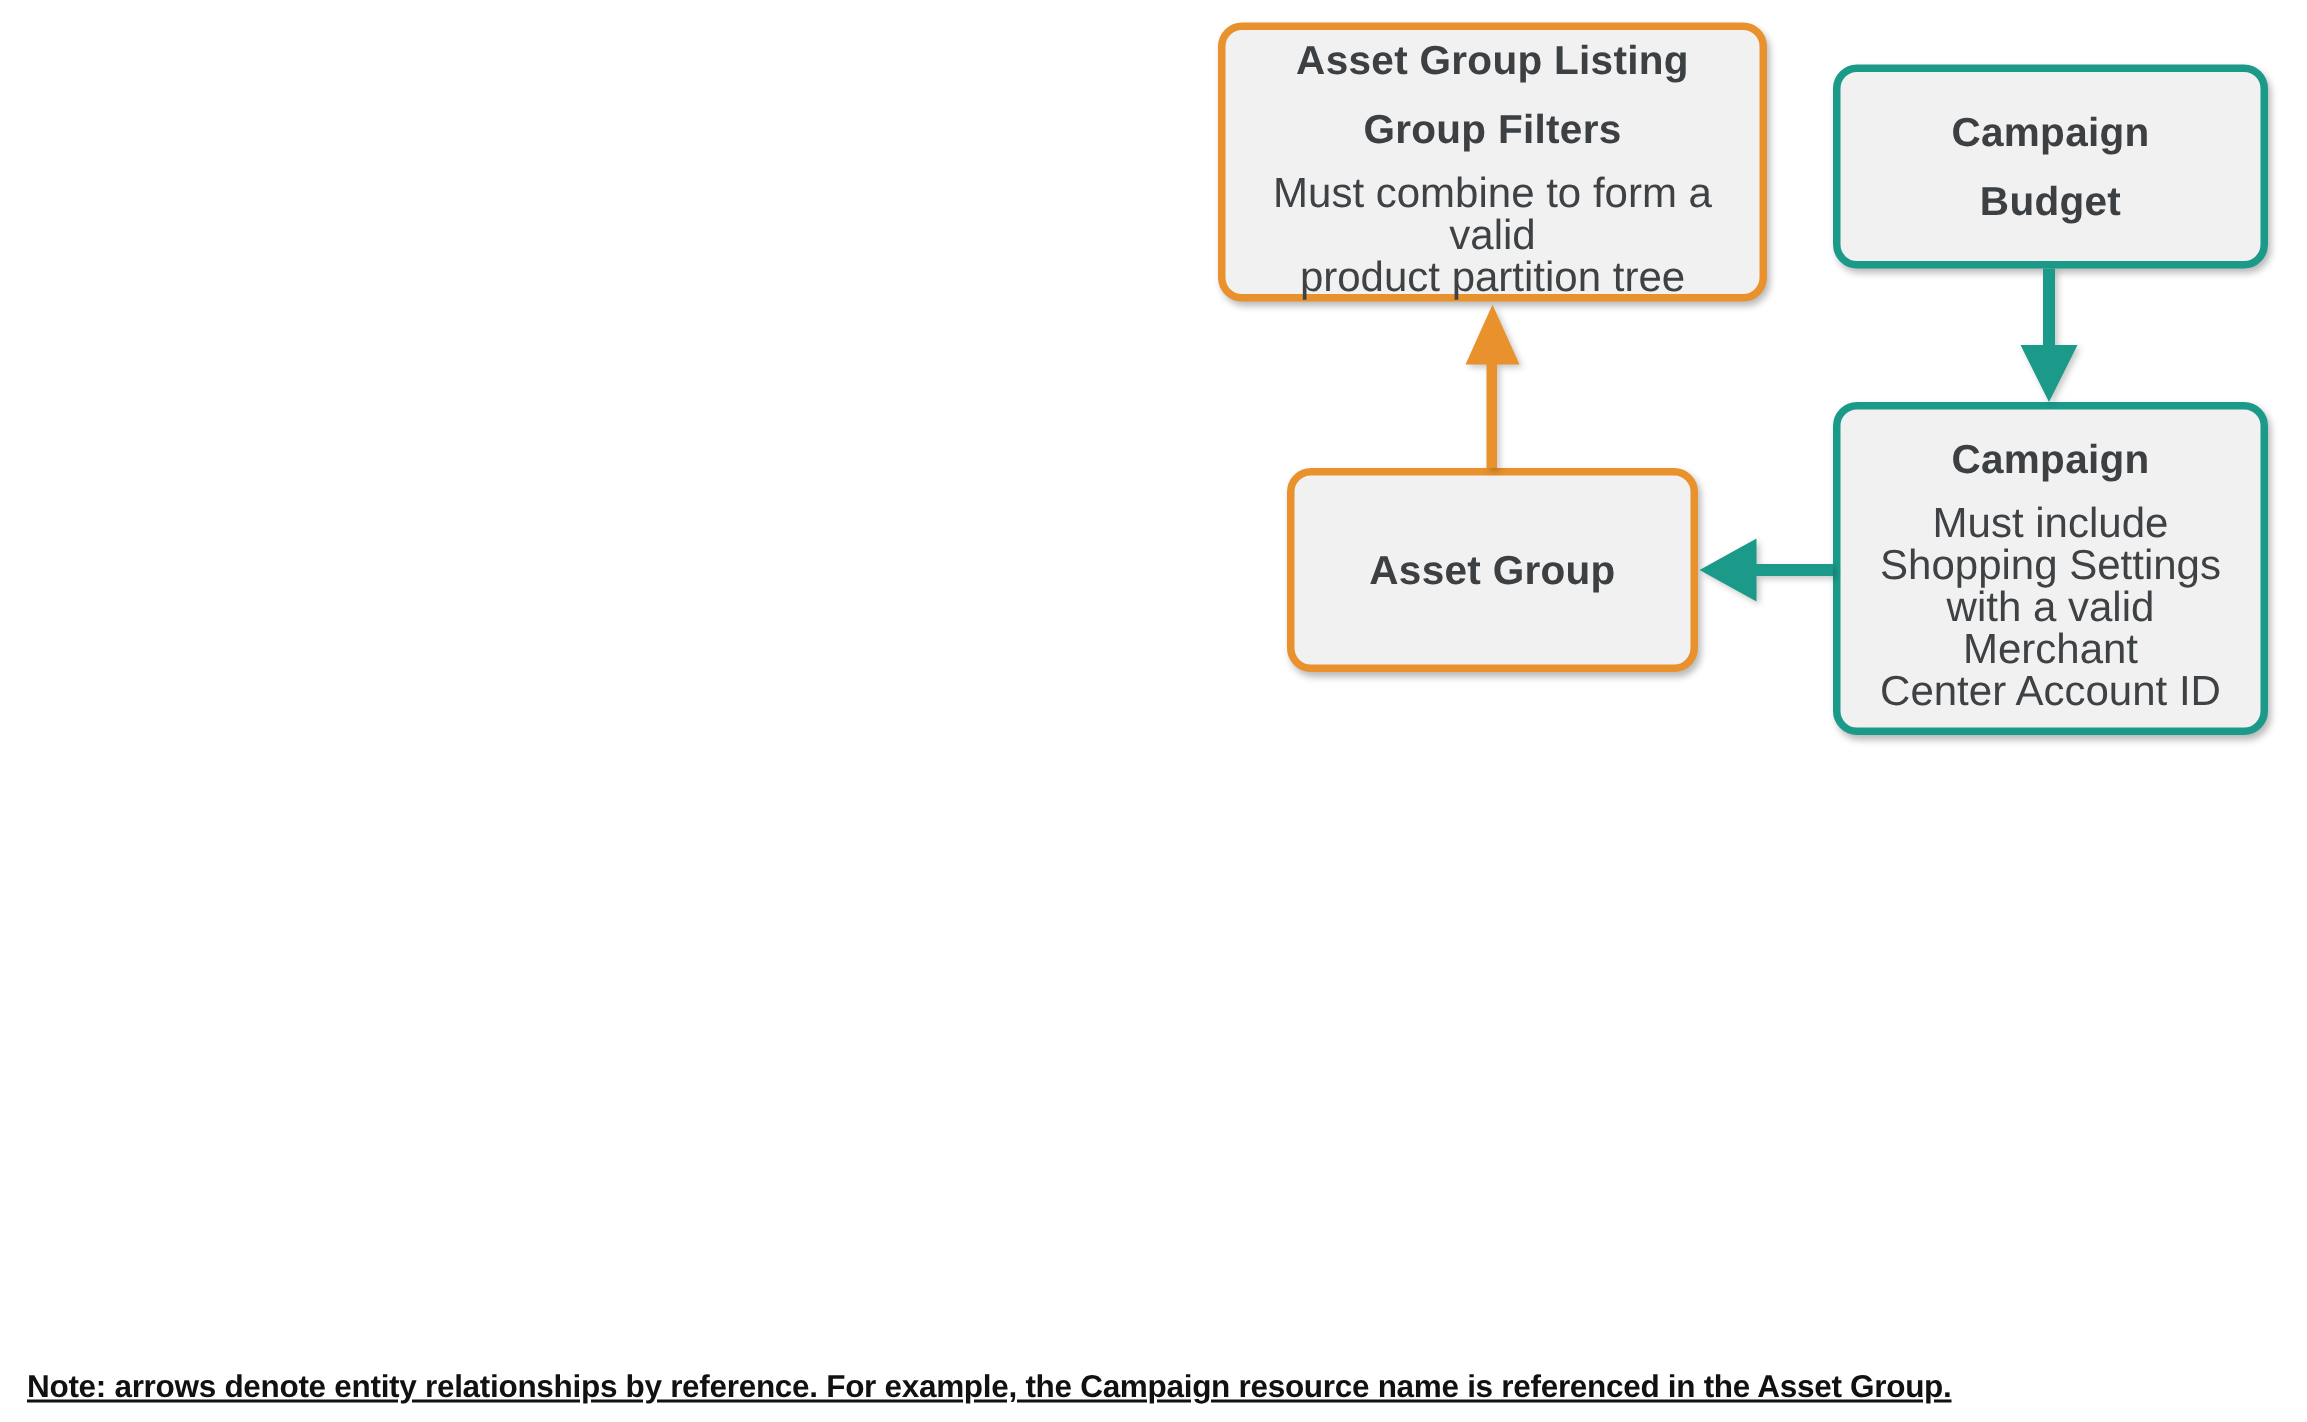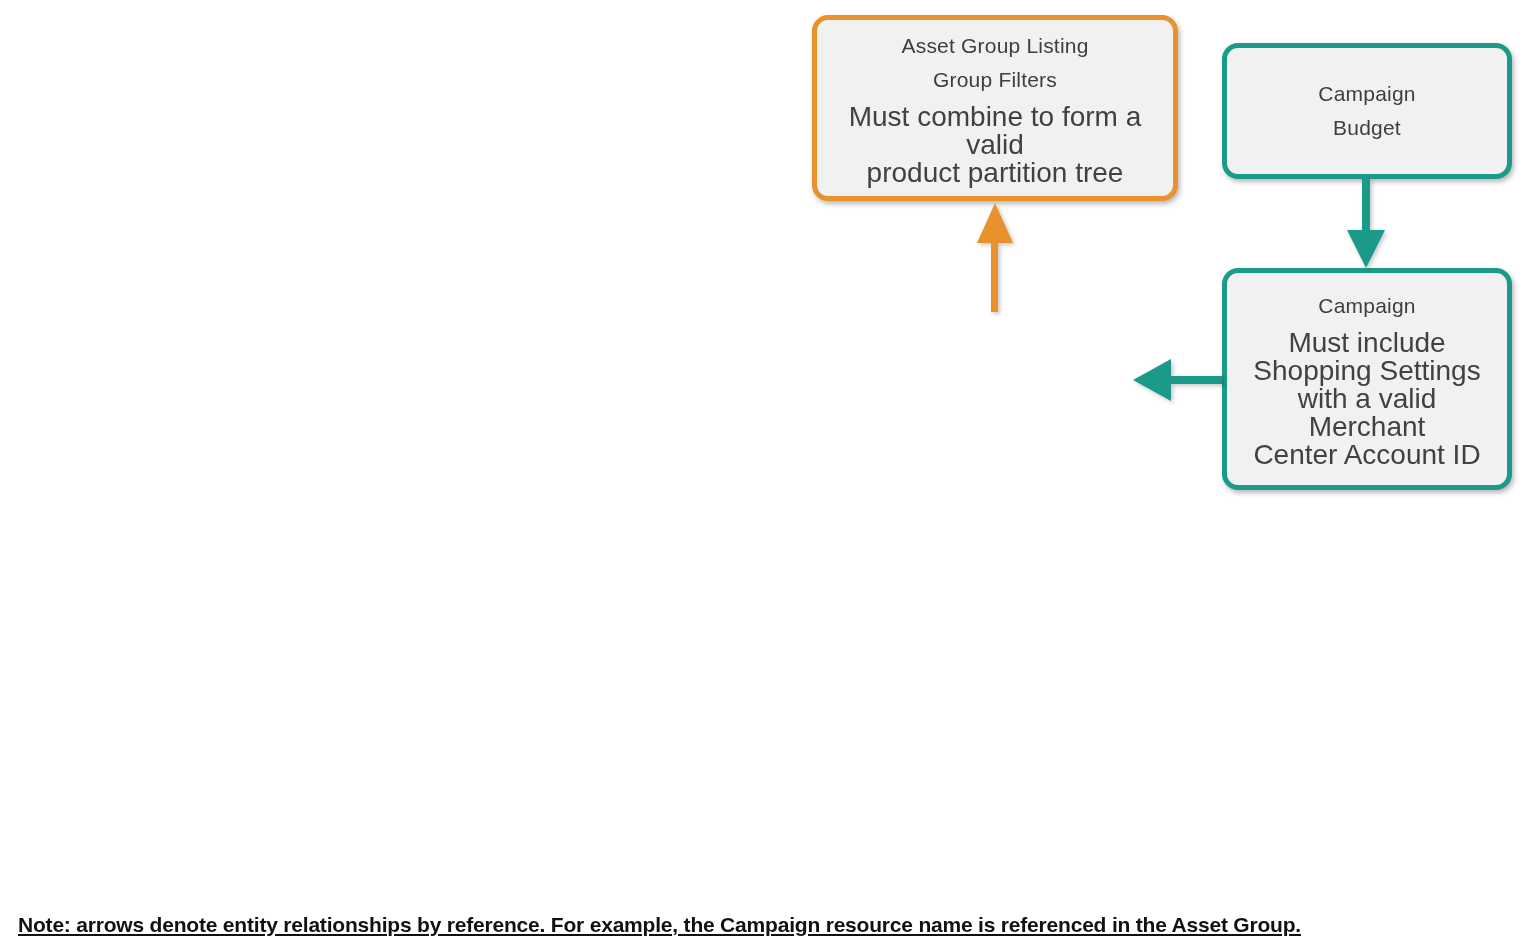--- a/index.html
+++ b/index.html
@@ -20,23 +20,23 @@
     display: flex;
     flex-direction: column;
     align-items: center;
     justify-content: center;
     text-align: center;
     padding: 8px 12px;
   }
   .node.orange { border: 5px solid var(--orange, #e8912d); }
   .node.teal   { border: 5px solid var(--teal,   #1b9a8a); }
   .node-title {
-    font-weight: normal;
-    font-size: 21px;
-    line-height: 34px;
+    font-weight: bold;
+    font-size: 27px;
+    line-height: 46px;
     color: var(--title_text, #3c4043);
     white-space: pre-line;
     letter-spacing: 0.2px;
   }
   .node-subtitle {
     font-size: 28px;
     line-height: 28px;
     color: var(--subtitle_text, #3f4245);
     white-space: pre-line;
     margin-top: 6px;
@@ -100,20 +100,23 @@
 Group Filters</div>
     <div class="node-subtitle">Must combine to form a valid
 product partition tree</div>
   </div>
 
   <div id="node-campaign-budget" class="node teal">
     <div class="node-title">Campaign
 Budget</div>
   </div>
 
+  <div id="node-asset-group" class="node orange">
+    <div class="node-title">Asset Group</div>
+  </div>
 
   <div id="node-campaign" class="node teal">
     <div class="node-title">Campaign</div>
     <div class="node-subtitle">Must include
 Shopping Settings
 with a valid Merchant
 Center Account ID</div>
   </div>
 
   <div id="arrow-up" class="arrow">

